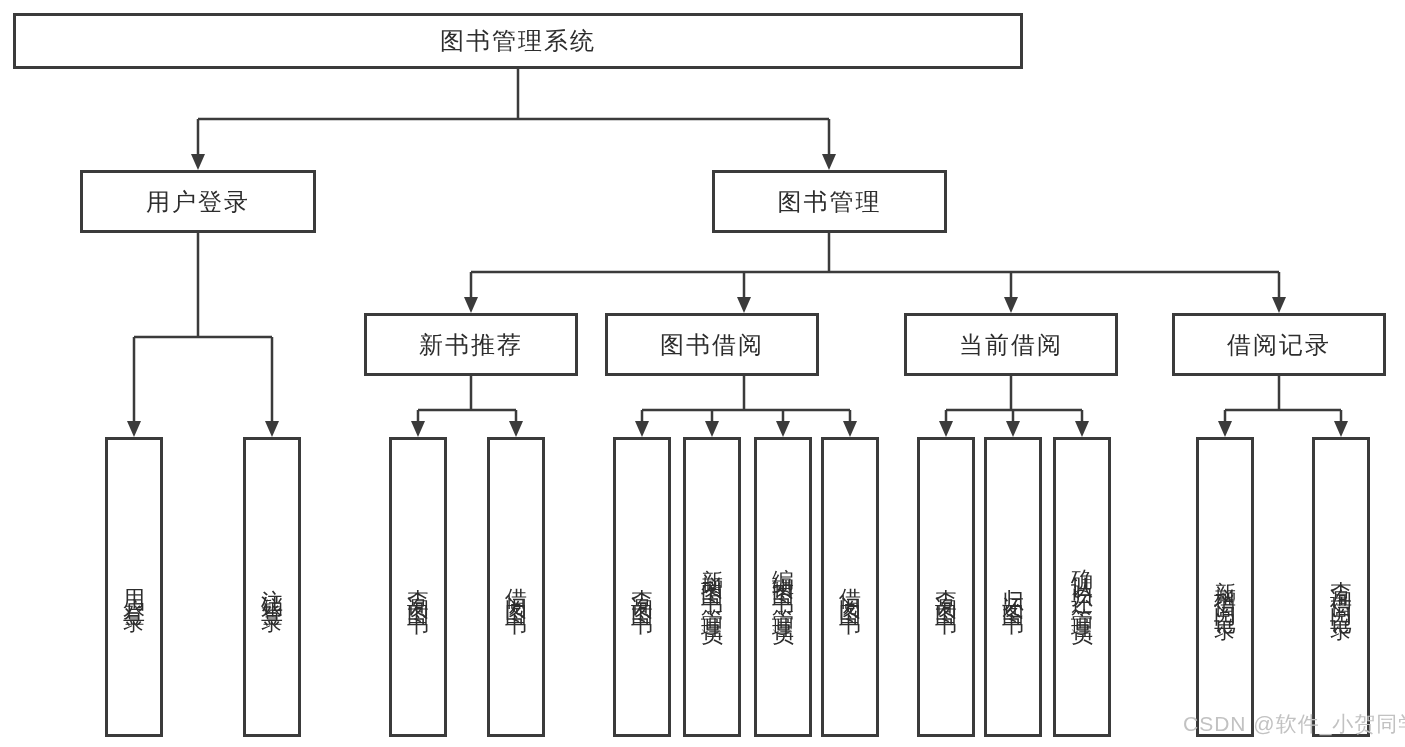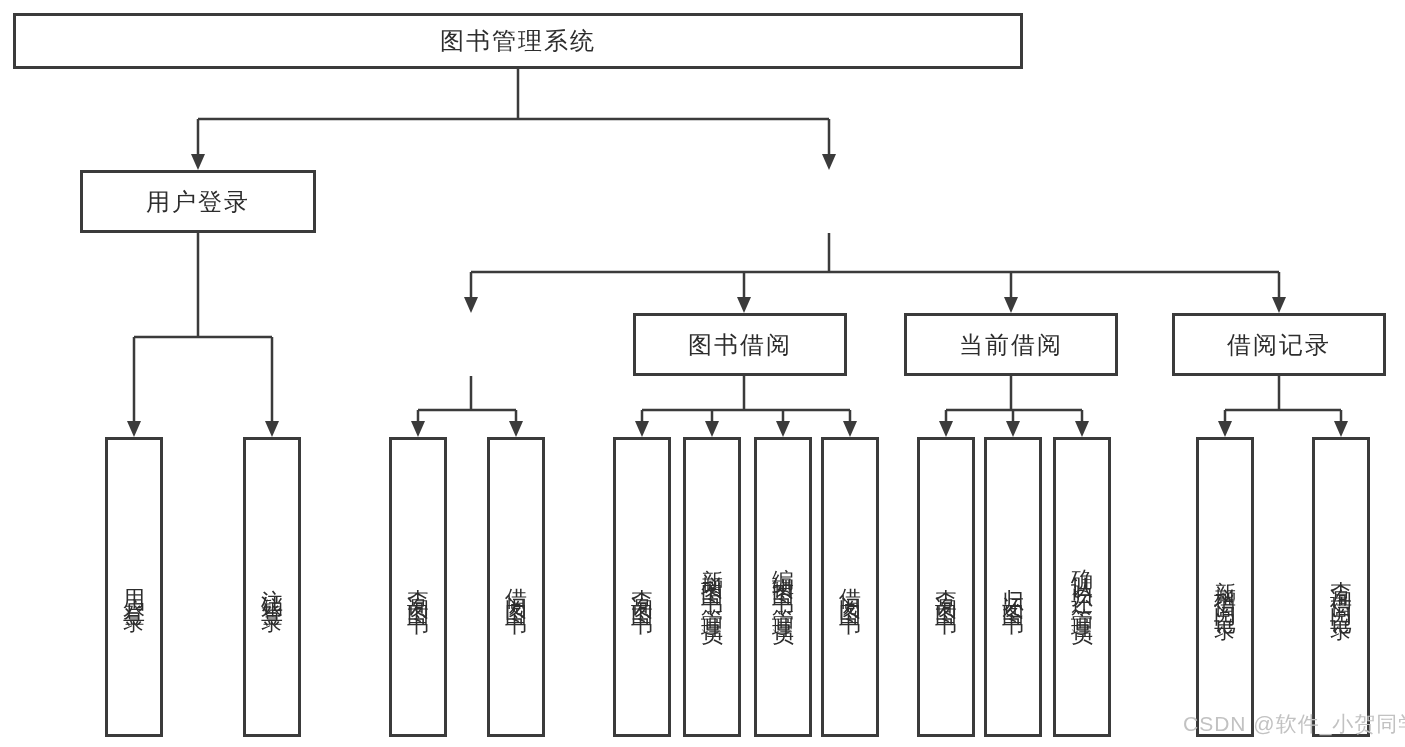--- a/index.html
+++ b/index.html
@@ -27,21 +27,21 @@
     color: #2d2d2d;
     font-size: 24px;
     letter-spacing: 2px;
     white-space: nowrap;
   }
   .node-root   { left: 13px;   top: 13px;  width: 1010px; height: 56px; }
   .node-lv2a   { left: 80px;   top: 170px; width: 236px;  height: 63px; }
   .node-lv2b   { left: 712px;  top: 170px; width: 235px;  height: 63px; }
   .node-grp    { top: 313px; width: 214px; height: 63px; }
   .grp0 { left: 364px; }
-  .grp1 { left: 633px; }
+  .grp1 { left: 605px; }
   .grp2 { left: 904px; align-items: center; }
   .grp3 { left: 1172px; }
   .leaf {
     position: absolute;
     top: 437px;
     width: 58px;
     height: 300px;
     box-sizing: border-box;
     background: #ffffff;
     border: 3px solid #3b3b3b;
@@ -120,21 +120,27 @@
     </g>
   </svg>
 
   <div class="node node-root">
     <span>图书管理系统</span>
   </div>
 
   <div class="node node-lv2a">
     <span>用户登录</span>
   </div>
+  <div class="node node-lv2b">
+    <span>图书管理</span>
+  </div>
 
+  <div class="node node-grp grp0">
+    <span>新书推荐</span>
+  </div>
   <div class="node node-grp grp1">
     <span>图书借阅</span>
   </div>
   <div class="node node-grp grp2">
     <span>当前借阅</span>
   </div>
   <div class="node node-grp grp3">
     <span>借阅记录</span>
   </div>
 

